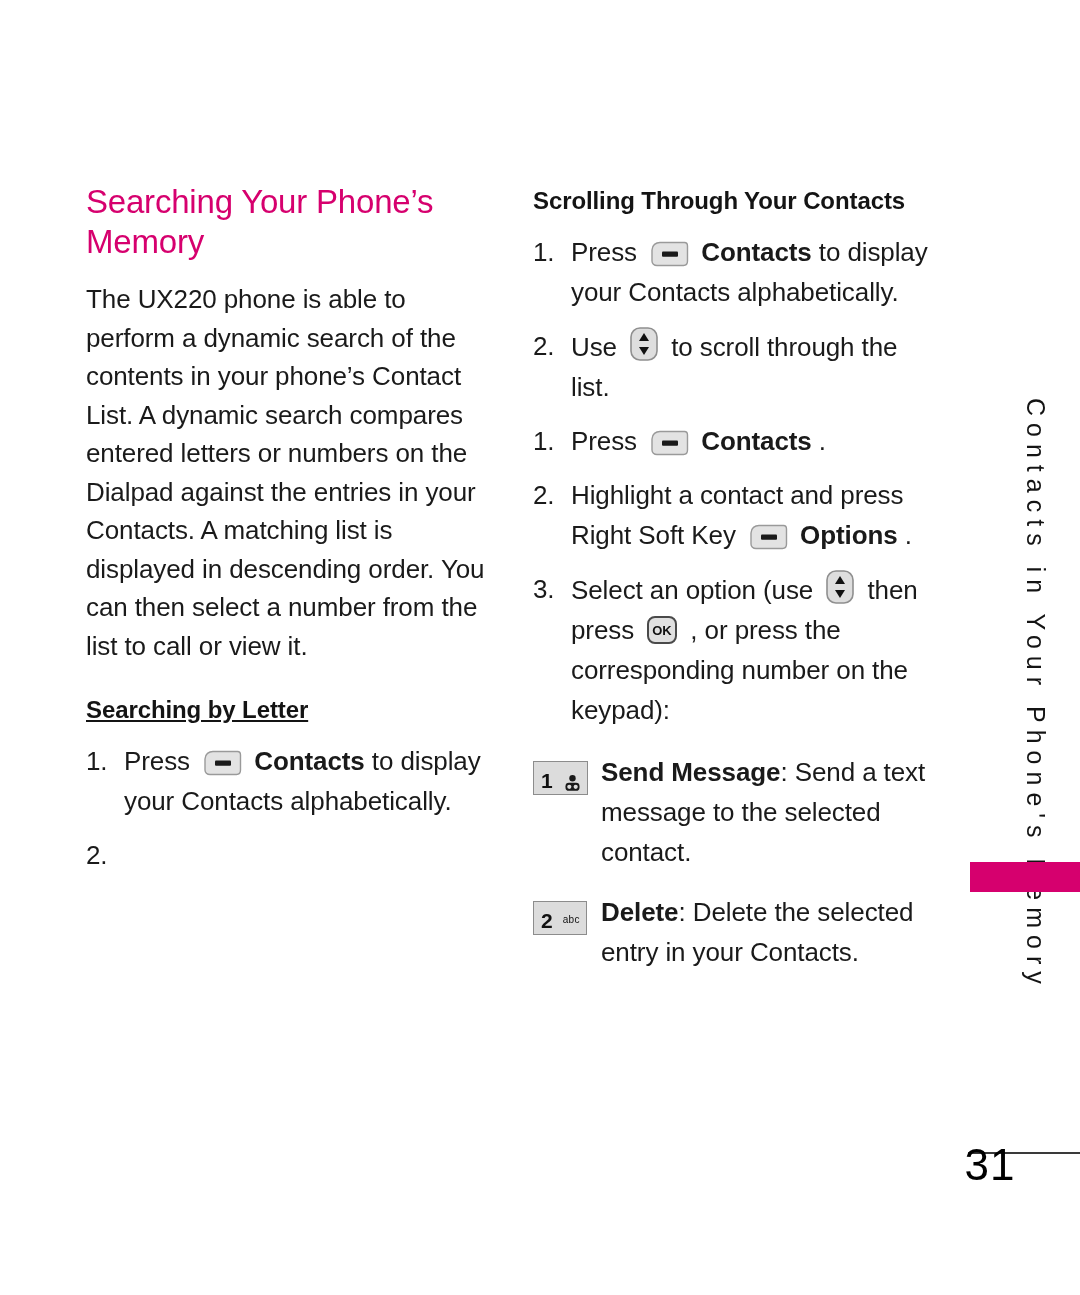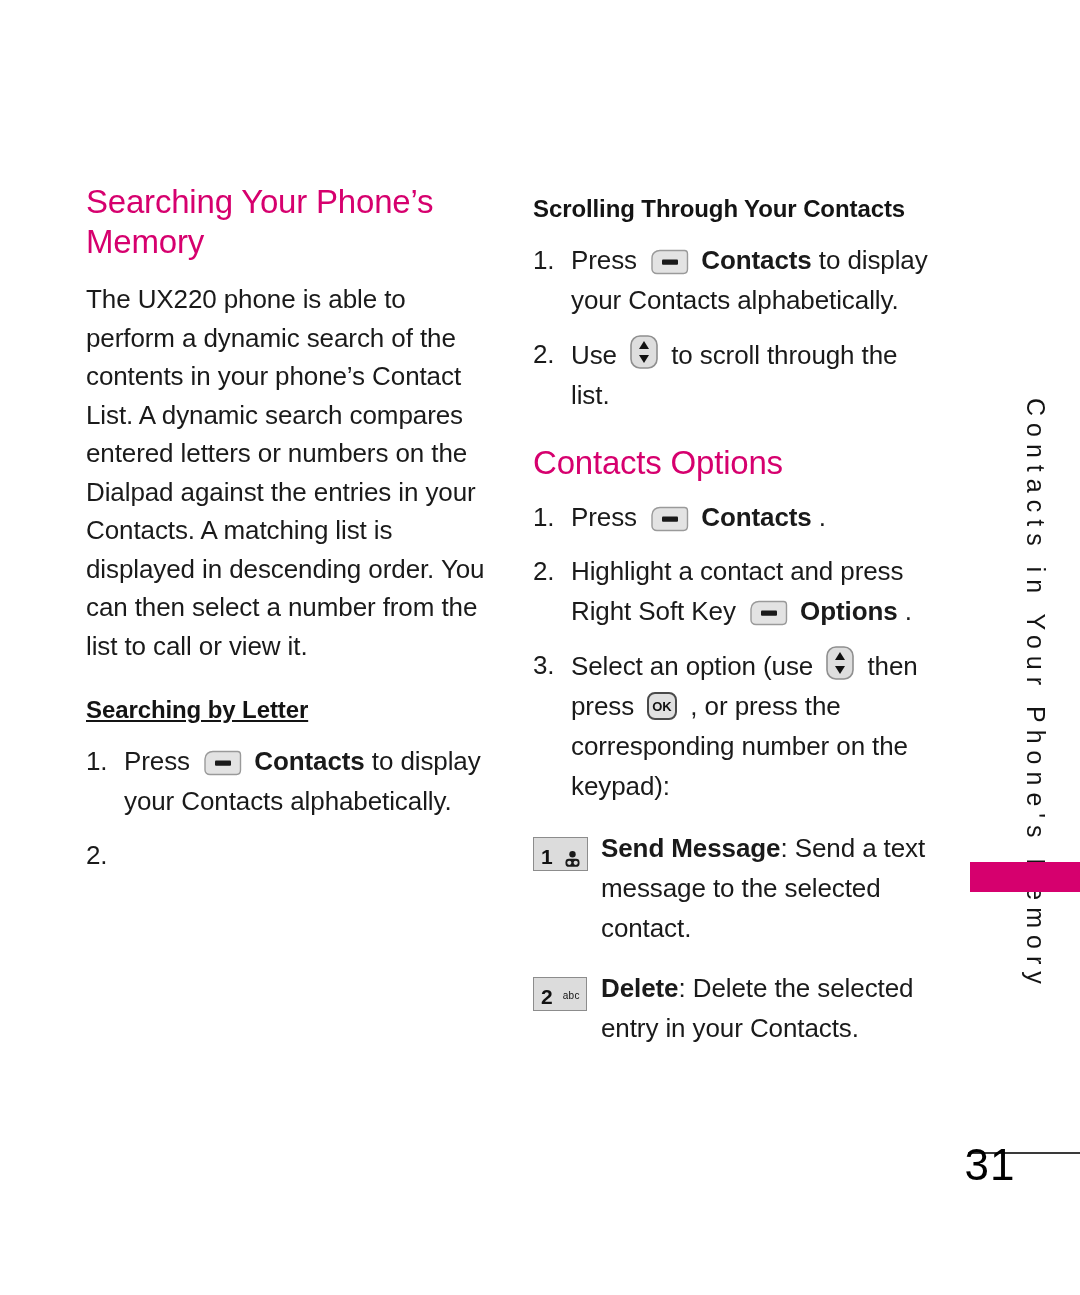--- a/index.html
+++ b/index.html
@@ -52,21 +52,21 @@
     white-space: pre-line;
   }
   .h1.tight { margin-bottom: 14px; }
 
   .h2 {
     color: #141414;
     font-size: 24px;
     line-height: 30px;
     font-weight: 700;
     letter-spacing: -0.1px;
-    margin: 12px 0 16px 0;
+    margin: 4px 0 16px 0;
   }
 
   
   .para {
     font-size: 26px;
     line-height: 38.5px;
     margin: 0 0 6px 0;
     letter-spacing: -0.1px;
   }
 
@@ -259,21 +259,20 @@
               <rect x="2" y="2" width="26" height="32" rx="9" ry="9" fill="#dedede" stroke="#8f8f8f" stroke-width="1.6"></rect>
               <polygon points="15,7 20,15 10,15" fill="#111"></polygon>
               <polygon points="15,29 20,21 10,21" fill="#111"></polygon>
             </svg>
           </span>
           <span>to scroll through the list.</span>
         </li>
 
       </ul>
 
-      <h1 class="h1 tight" style="margin-top:28px;">Contacts Options</h1>
 
       <ul class="steps">
 
         <li class="step">
           <span class="num">1.</span>
           <span>Press</span>
           <span class="icon-inline softkey">
             <svg viewBox="0 0 40 26" width="40" height="26">
               <path d="M3 9 C3 4, 7 1.5, 11 1.5 L35.5 1.5 C37.4 1.5 38.5 3 38.5 5 L38.5 20 C38.5 22.5 37 24.5 34.5 24.5 L8 24.5 C5 24.5 3 22.5 3 20 Z" fill="#e3e3e3" stroke="#9a9a9a" stroke-width="1.4"></path>
               <rect x="13" y="10.5" width="16" height="5.2" rx="1" fill="#1a1a1a"></rect>

